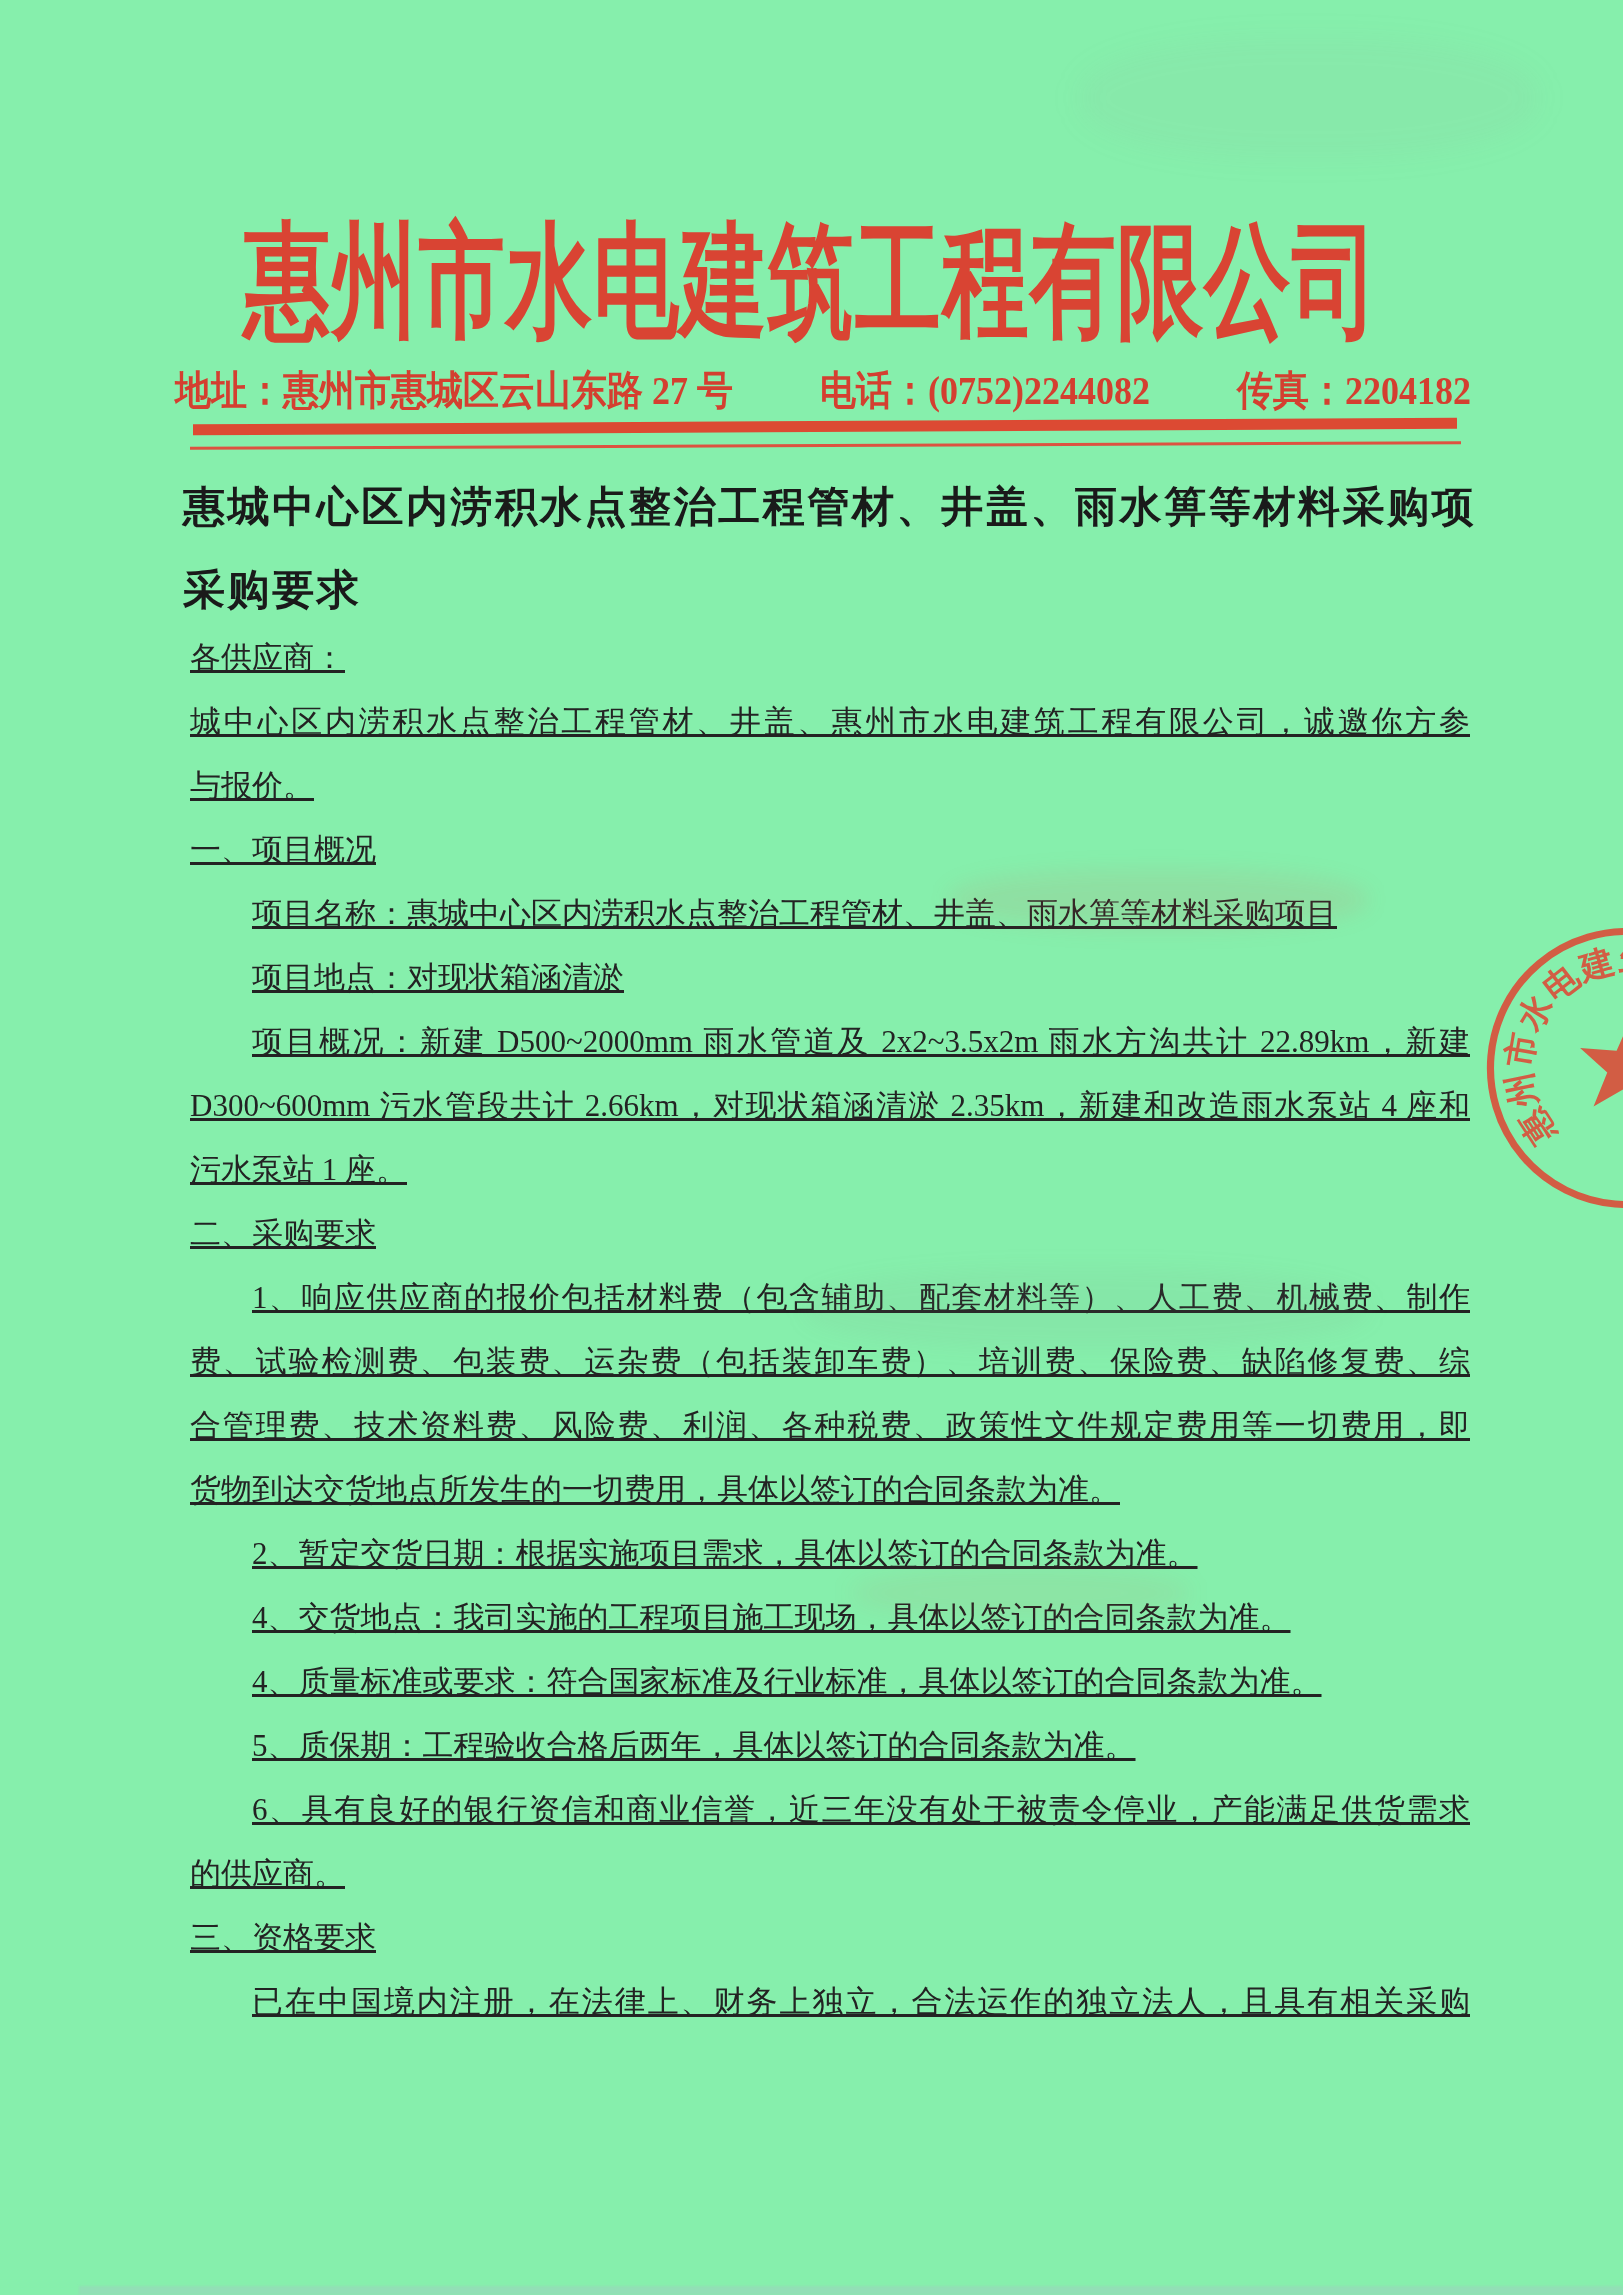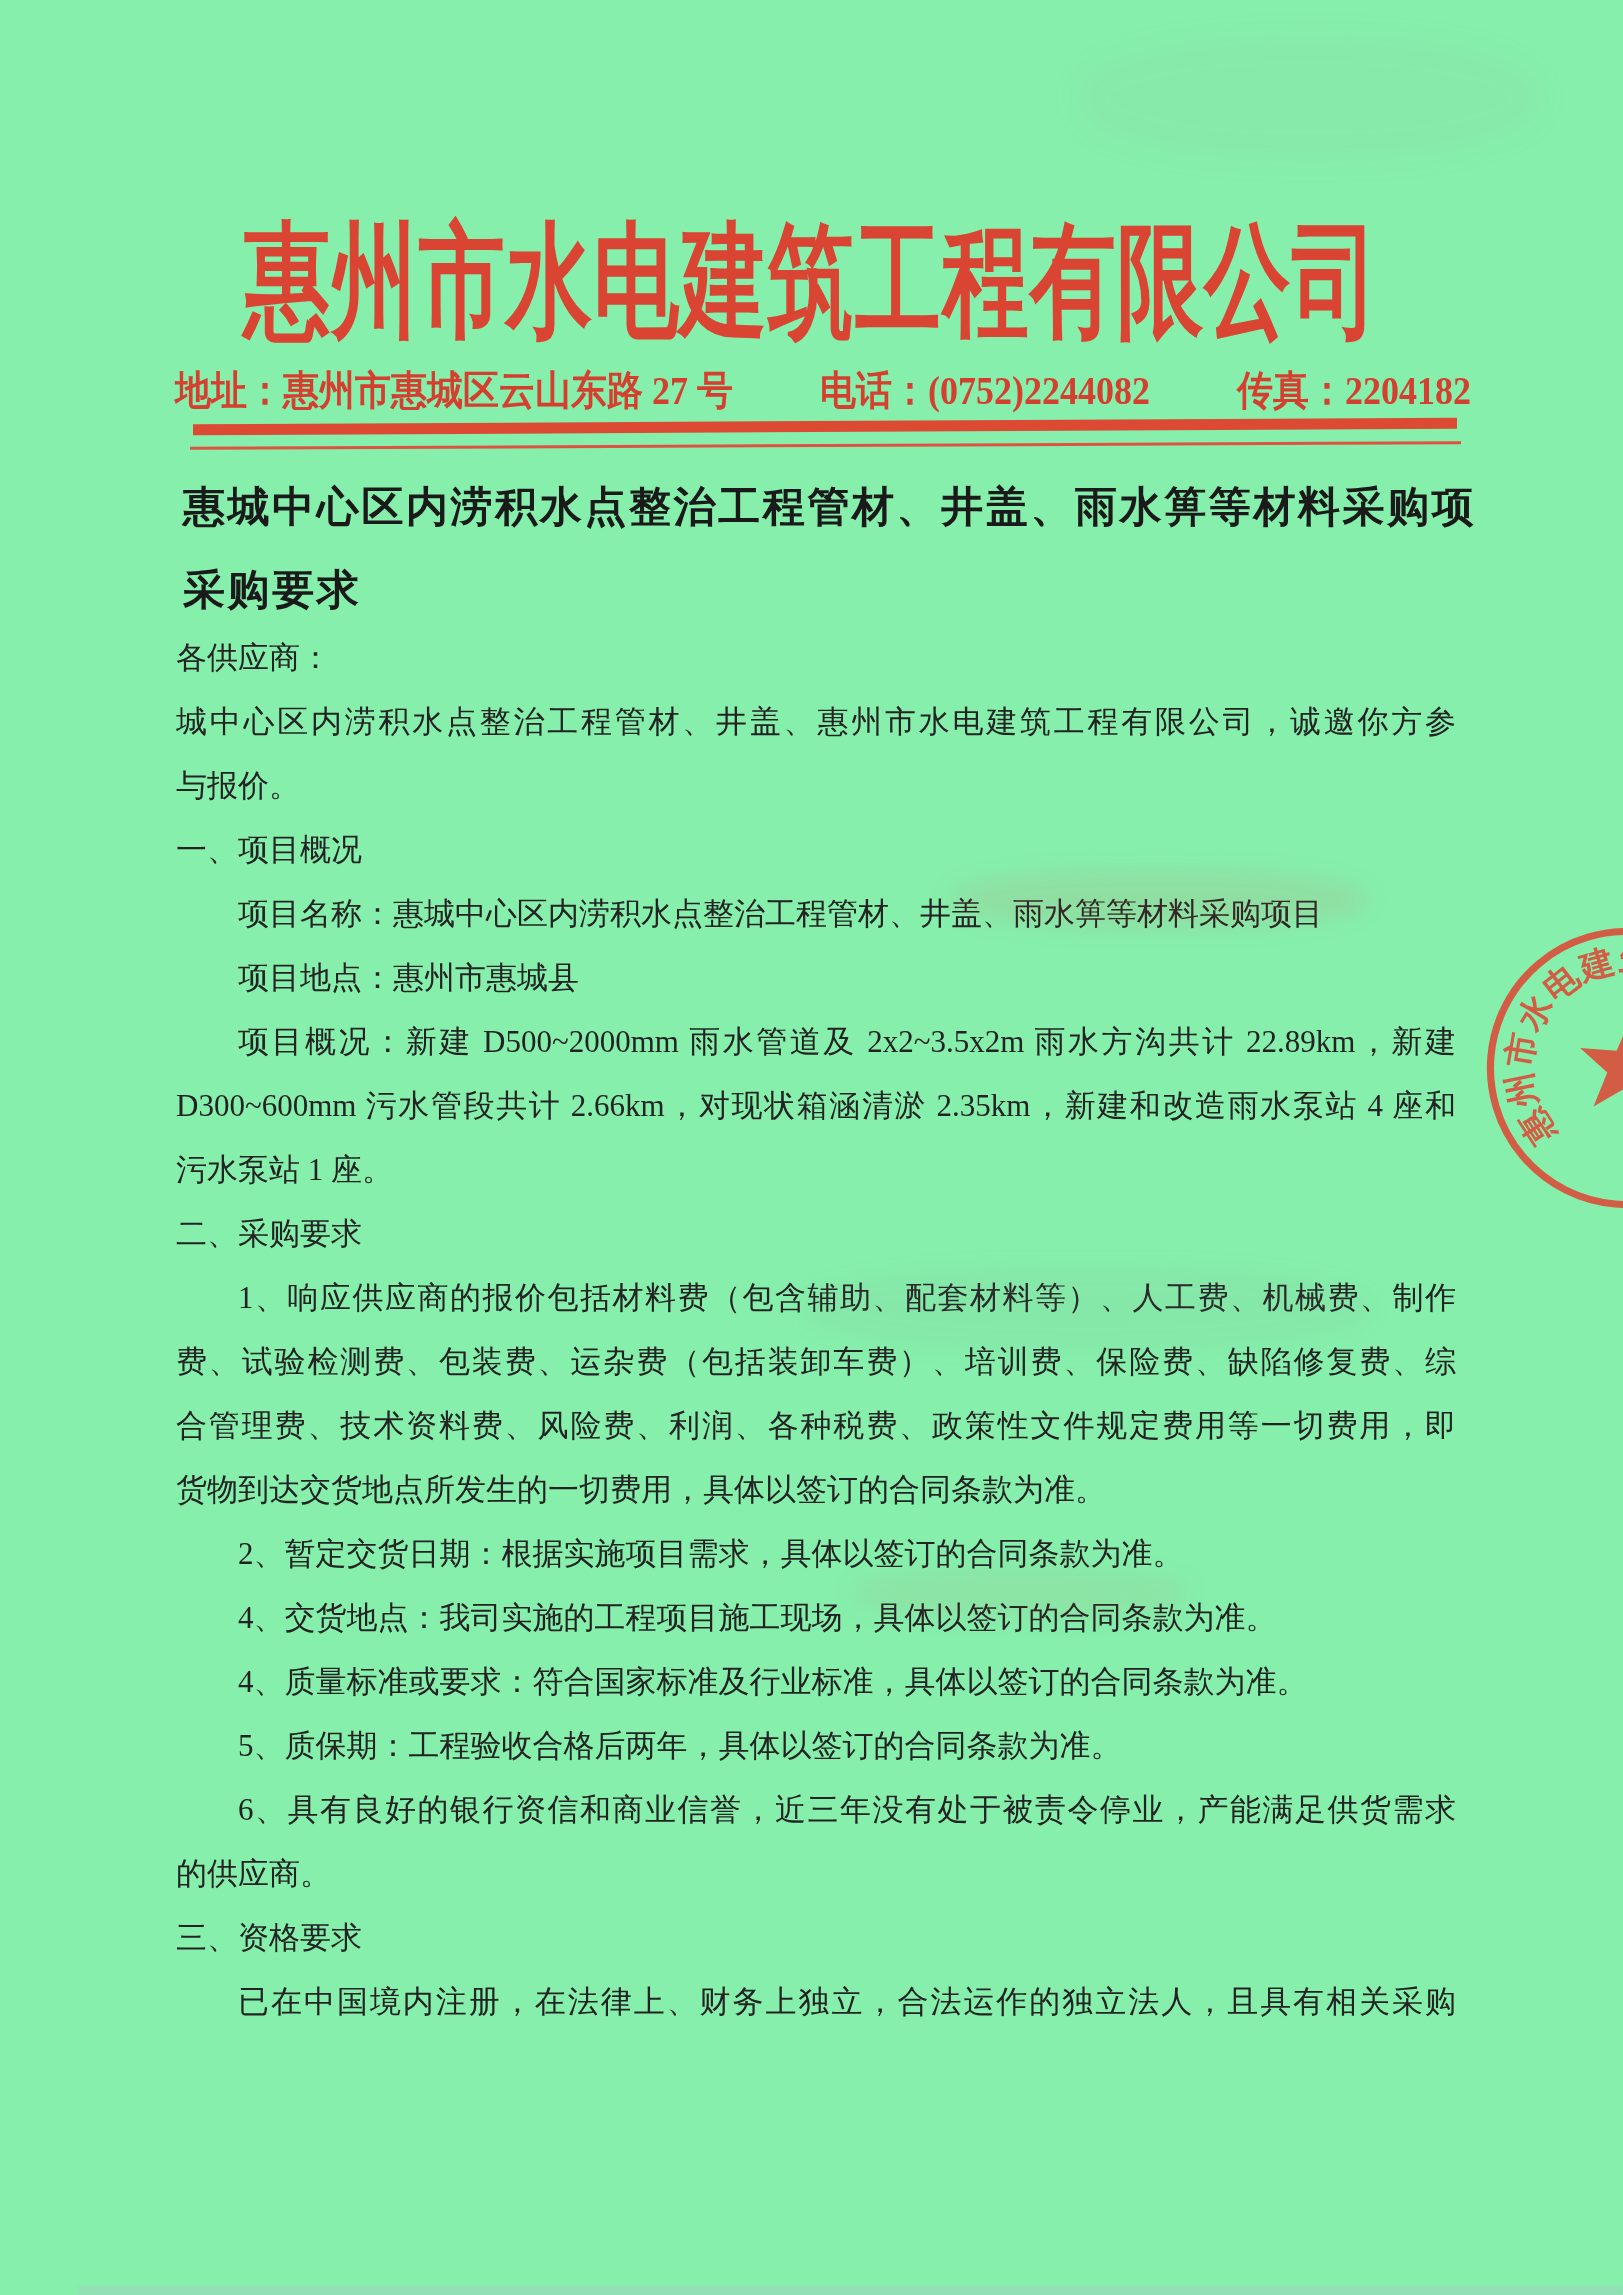--- a/index.html
+++ b/index.html
@@ -35,22 +35,23 @@
     background:#dd5240;transform:rotate(-0.25deg);
   }
   
   .doc-title{
     position:absolute;top:466px;left:183px;right:141px;
     color:#1a1a1a;font-weight:bold;
     font-size:42px;letter-spacing:2.6px;line-height:83px;
   }
   
   .body-block{
-    position:absolute;top:626px;left:176px;width:1280px;
+    position:absolute;top:626px;left:190px;width:1280px;
     color:#232323;
+    text-decoration:underline;
   }
   .body-line{
     height:64px;line-height:64px;font-size:31px;
     white-space:nowrap;
   }
   .fill{
     white-space:normal;
     text-align:justify;
     text-align-last:justify;
     -moz-text-align-last:justify;
@@ -101,21 +102,21 @@
     <div>惠城中心区内涝积水点整治工程管材、井盖、雨水箅等材料采购项</div>
     <div>采购要求</div>
   </div>
 
   <div class="body-block">
     <div class="body-line">各供应商：</div>
     <div class="body-line fill">城中心区内涝积水点整治工程管材、井盖、惠州市水电建筑工程有限公司，诚邀你方参</div>
     <div class="body-line">与报价。</div>
     <div class="body-line">一、项目概况</div>
     <div class="body-line indent">项目名称：惠城中心区内涝积水点整治工程管材、井盖、雨水箅等材料采购项目</div>
-    <div class="body-line indent">项目地点：惠州市惠城县</div>
+    <div class="body-line indent">项目地点：对现状箱涵清淤</div>
     <div class="body-line fill indent">项目概况：新建 D500~2000mm 雨水管道及 2x2~3.5x2m 雨水方沟共计 22.89km，新建</div>
     <div class="body-line fill">D300~600mm 污水管段共计 2.66km，对现状箱涵清淤 2.35km，新建和改造雨水泵站 4 座和</div>
     <div class="body-line">污水泵站 1 座。</div>
     <div class="body-line">二、采购要求</div>
     <div class="body-line fill indent">1、响应供应商的报价包括材料费（包含辅助、配套材料等）、人工费、机械费、制作</div>
     <div class="body-line fill">费、试验检测费、包装费、运杂费（包括装卸车费）、培训费、保险费、缺陷修复费、综</div>
     <div class="body-line fill">合管理费、技术资料费、风险费、利润、各种税费、政策性文件规定费用等一切费用，即</div>
     <div class="body-line">货物到达交货地点所发生的一切费用，具体以签订的合同条款为准。</div>
     <div class="body-line indent">2、暂定交货日期：根据实施项目需求，具体以签订的合同条款为准。</div>
     <div class="body-line indent">4、交货地点：我司实施的工程项目施工现场，具体以签订的合同条款为准。</div>

